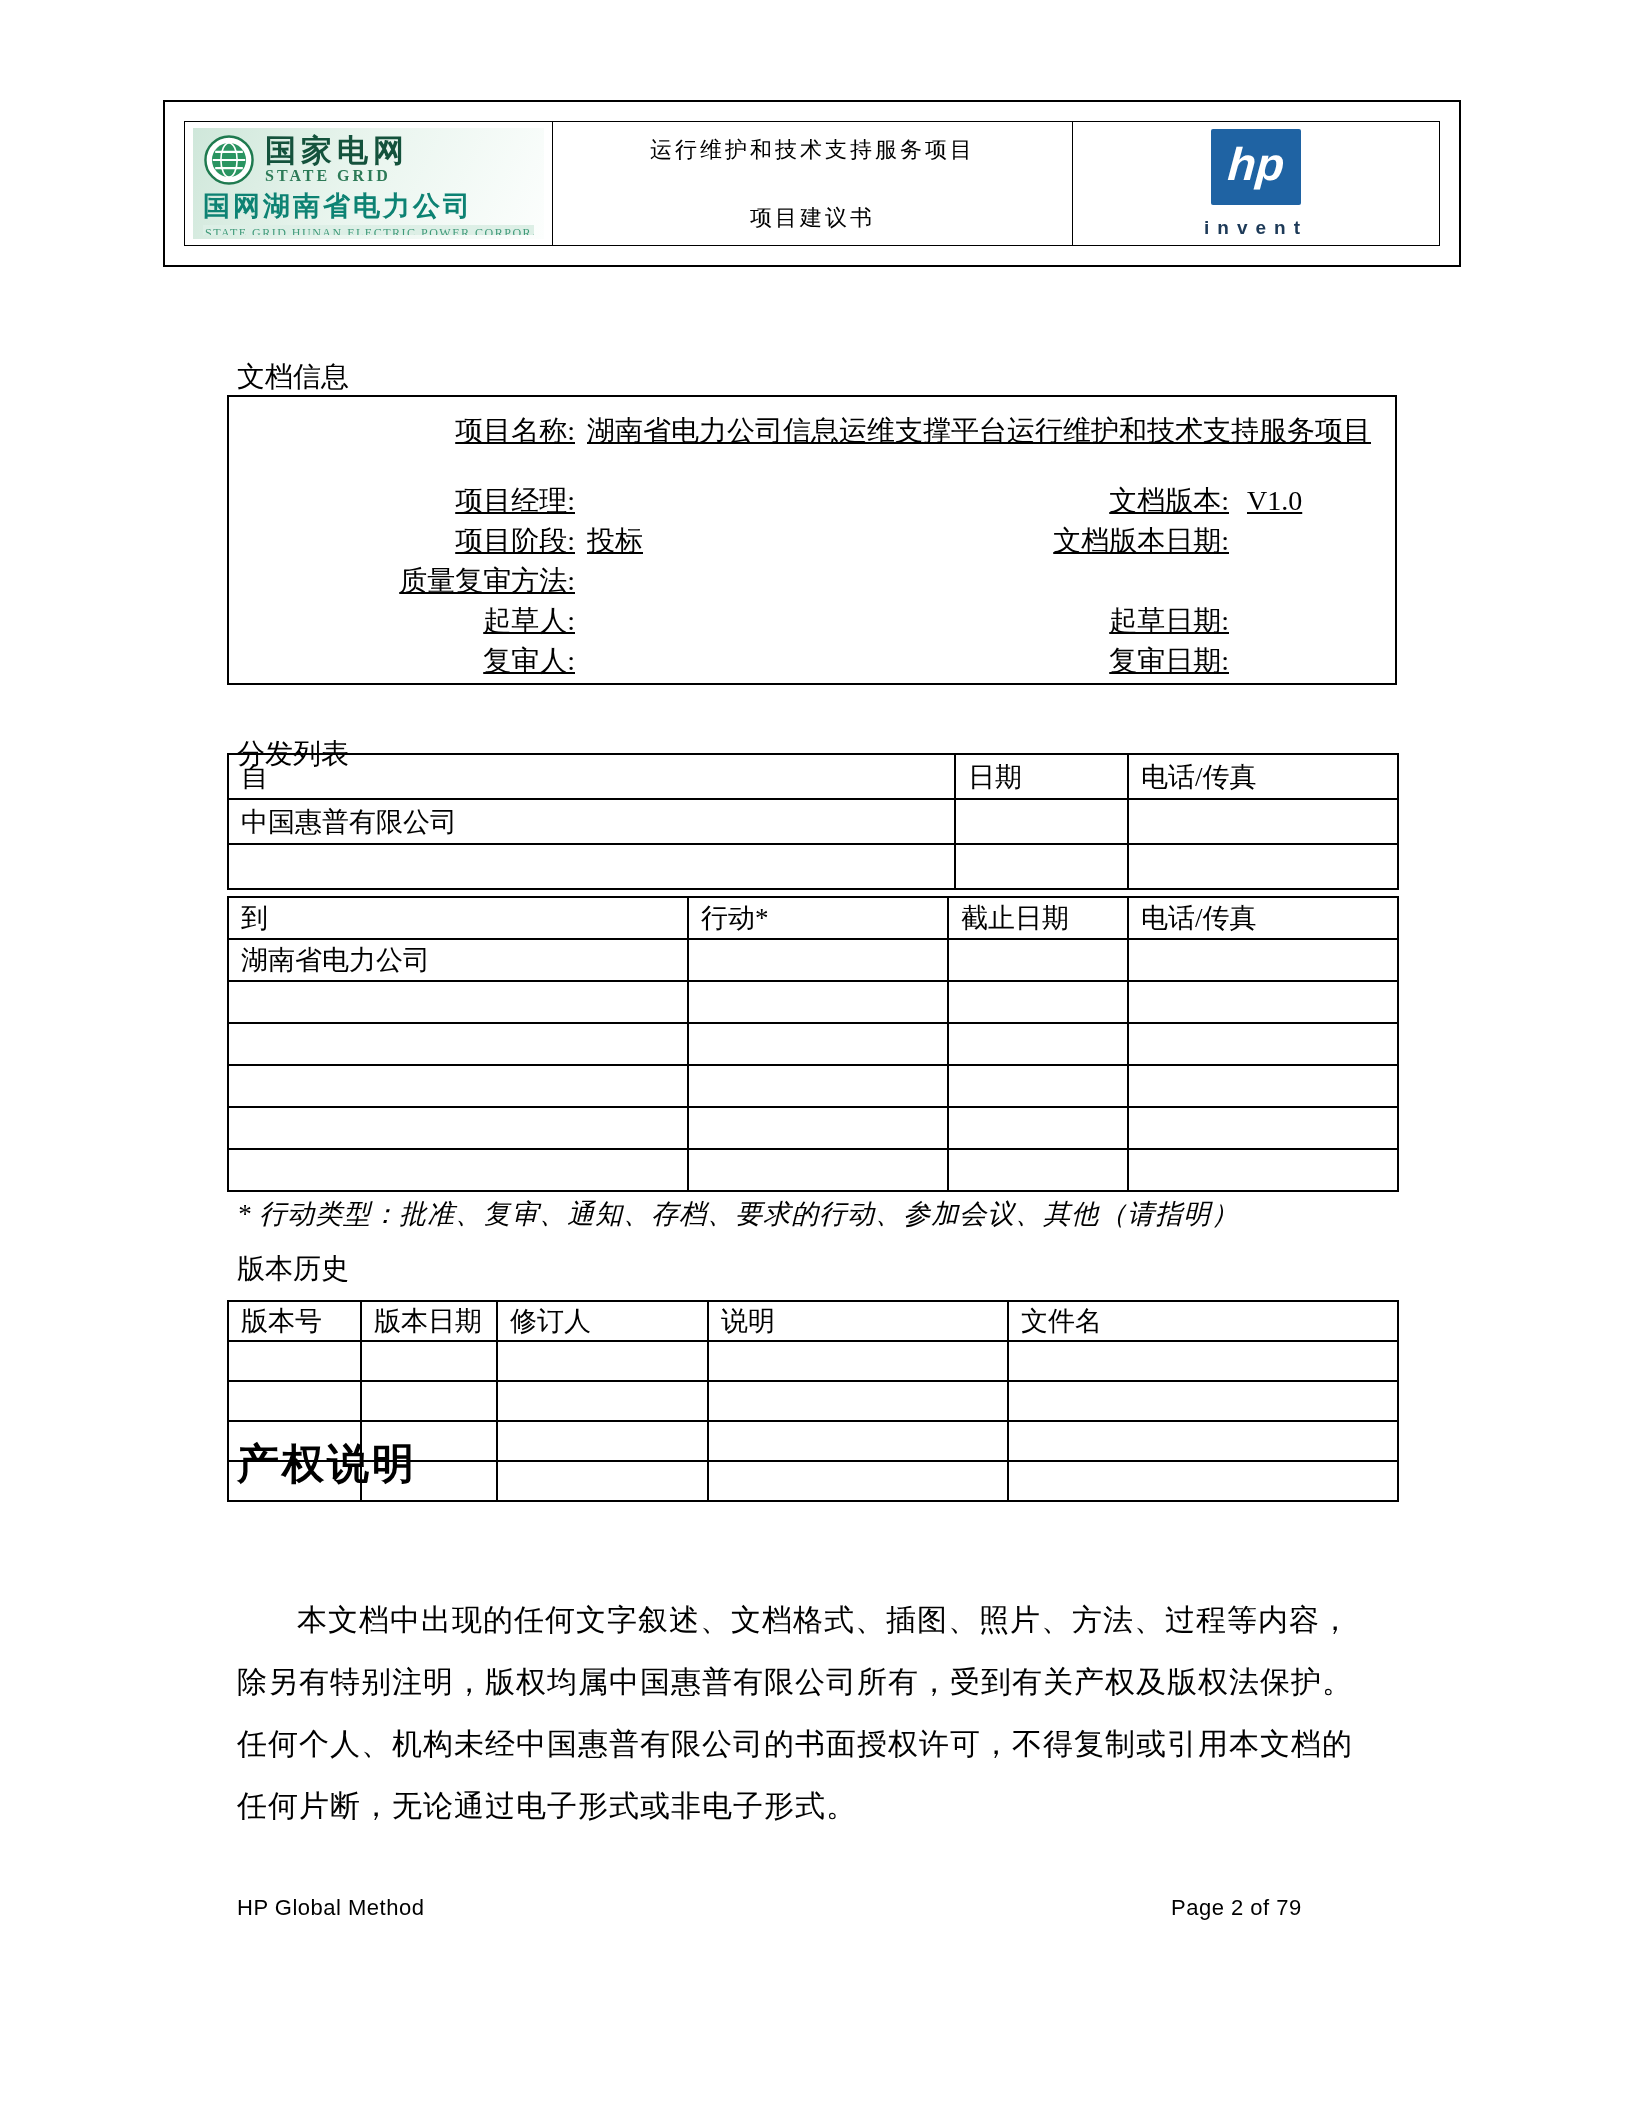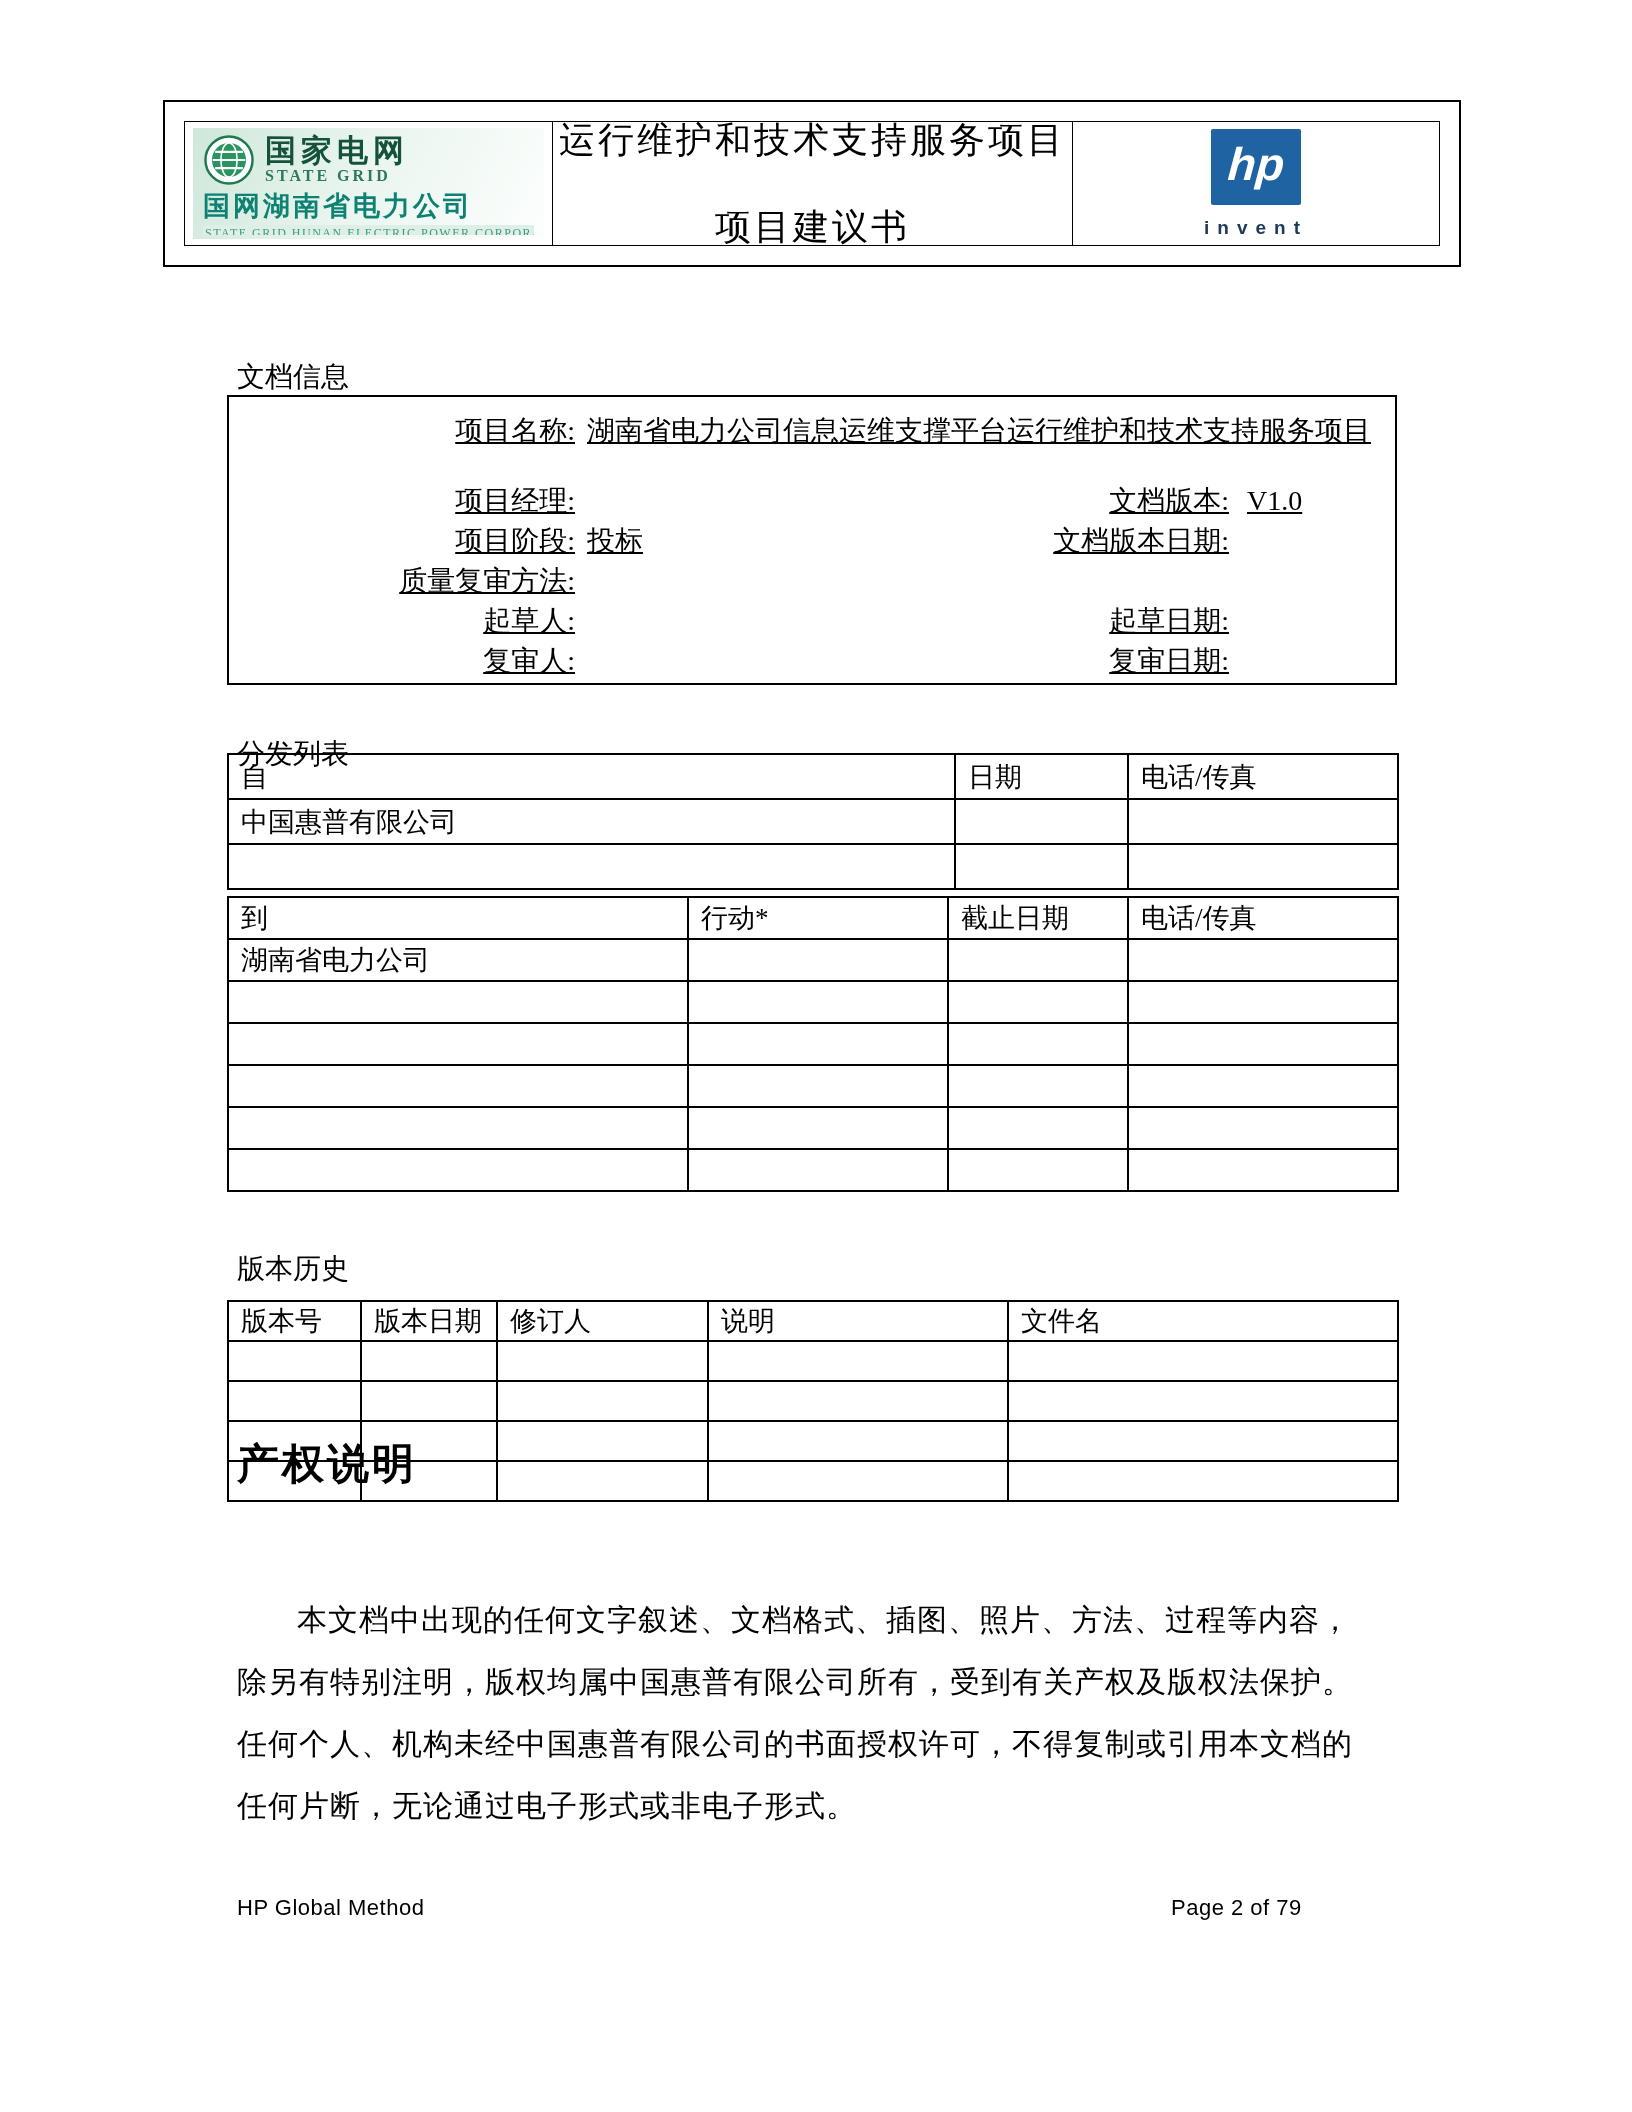--- a/index.html
+++ b/index.html
@@ -17,21 +17,21 @@
     position: absolute; left: 163px; top: 100px; width: 1298px; height: 167px;
     border: 2px solid #000; padding: 19px; background: #fff;
   }
   .header-inner { width: 100%; height: 100%; border: 1px solid #000; display: flex; }
   .header-cell-logo { width: 368px; border-right: 1px solid #000; padding: 6px 8px; }
   .header-cell-title {
     flex: 1; border-right: 1px solid #000;
     display: flex; flex-direction: column; align-items: center; justify-content: center;
     gap: 38px;
   }
-  .header-title-line { font-size: 36px; letter-spacing: 3px; }
+  .header-title-line { font-size: 22px; letter-spacing: 3px; }
   .header-cell-hp { width: 366px; display: flex; flex-direction: column; align-items: center; justify-content: center; }
 
   
   .sg-logo {
     width: 100%; height: 100%;
     background: linear-gradient(115deg, #cfe7da 0%, #e9f5ee 45%, #fcfefd 100%);
     padding: 6px 10px 4px 10px;
     display: flex; flex-direction: column; justify-content: flex-start;
   }
   .sg-row1 { display: flex; align-items: center; gap: 10px; }
@@ -273,20 +273,21 @@
         </tr>
         <tr>
           <td></td>
           <td></td>
           <td></td>
           <td></td>
         </tr>
       </tbody>
   </table>
 
+  <div class="action-note">* 行动类型：批准、复审、通知、存档、要求的行动、参加会议、其他（请指明）</div>
 
   <div class="section-label" style="top:1250px;">版本历史</div>
 
   <table class="doc-table version-table">
     <colgroup>
         <col style="width:133px">
         <col style="width:136px">
         <col style="width:211px">
         <col style="width:300px">
         <col style="width:390px">

